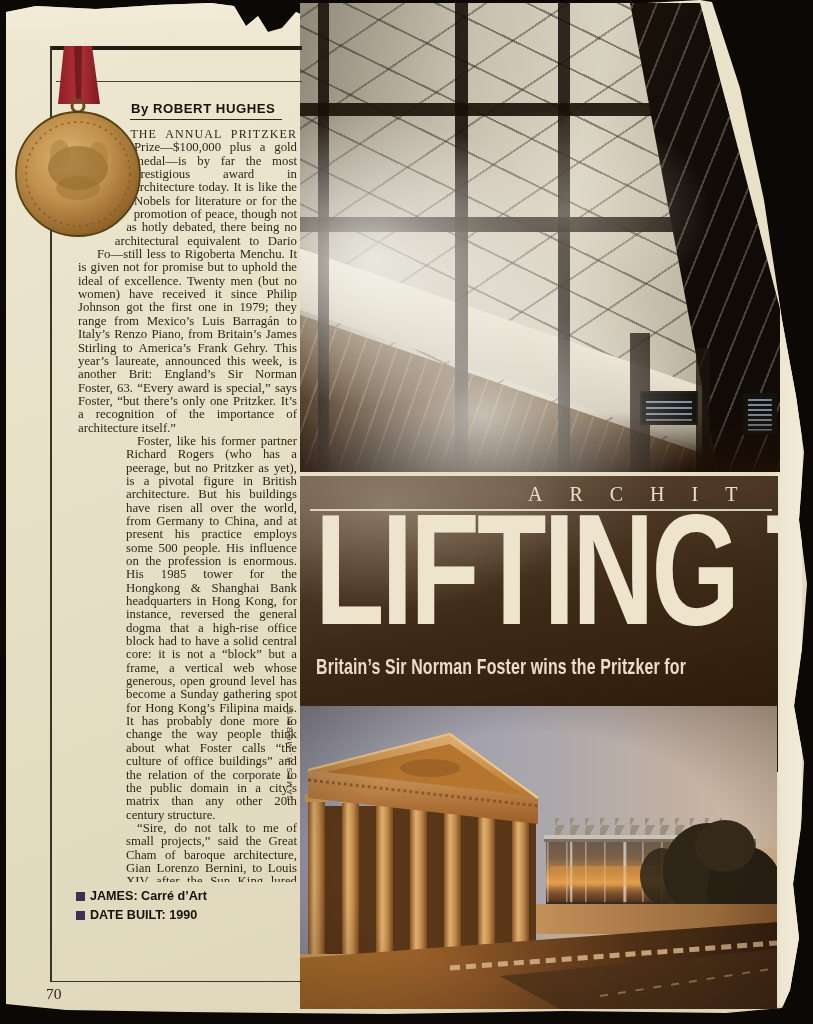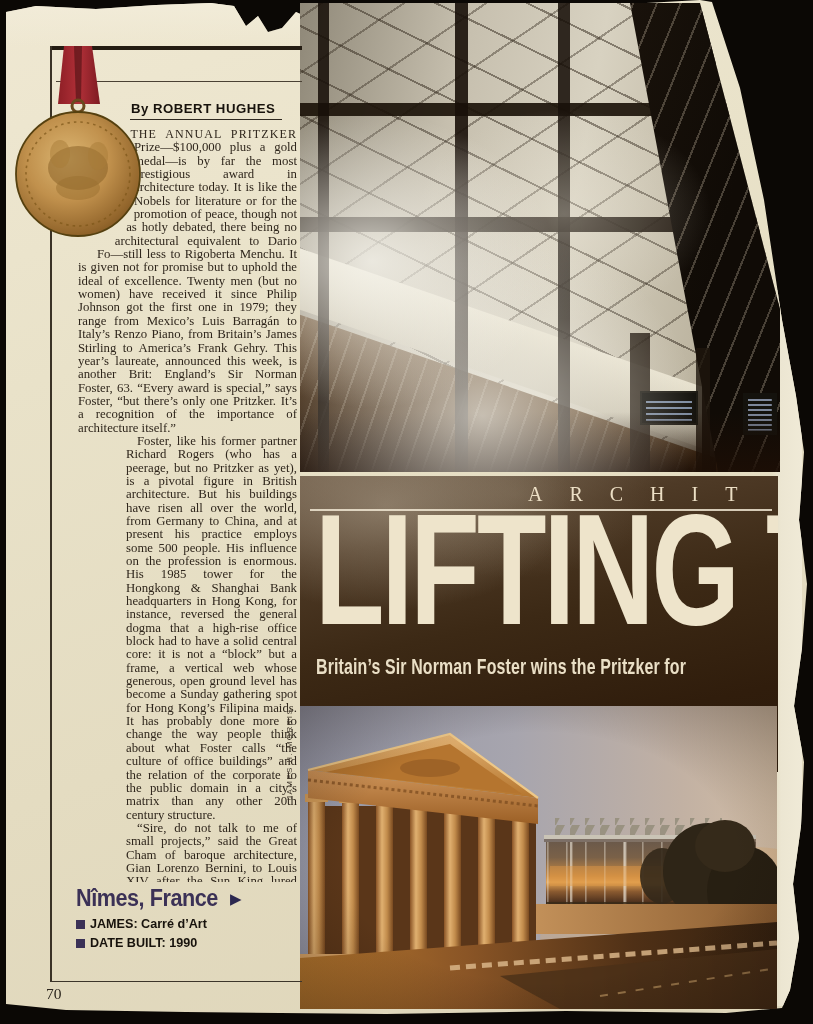--- a/index.html
+++ b/index.html
@@ -283,24 +283,20 @@
 
   <div id="article" class="abs">
     <div class="medal-float"></div>
     <p><span class="lead">THE ANNUAL PRITZKER</span> <span>Prize—$100,000 plus a gold medal—is by far the most prestigious award in architecture today. It is like the Nobels for literature or for the promotion of peace, though not as hotly debated, there being no architectural equivalent to Dario Fo—still less to Rigoberta Menchu. It is given not for promise but to uphold the ideal of excellence. Twenty men (but no women) have received it since Philip Johnson got the first one in 1979; they range from Mexico’s Luis Barragán to Italy’s Renzo Piano, from Britain’s James Stirling to America’s Frank Gehry. This year’s laureate, announced this week, is another Brit: England’s Sir Norman Foster, 63. “Every award is special,” says Foster, “but there’s only one Pritzker. It’s a recognition of the importance of architecture itself.”</span></p>
     <p class="ind">Foster, like his former partner Richard Rogers (who has a peerage, but no Pritzker as yet), is a pivotal figure in British architecture. But his buildings have risen all over the world, from Germany to China, and at present his practice employs some 500 people. His influence on the profession is enormous. His 1985 tower for the Hongkong &amp; Shanghai Bank headquarters in Hong Kong, for instance, reversed the general dogma that a high-rise office block had to have a solid central core: it is not a “block” but a frame, a vertical web whose generous, open ground level has become a Sunday gathering spot for Hong Kong’s Filipina maids. It has probably done more to change the way people think about what Foster calls “the culture of office buildings” and the relation of the corporate to the public domain in a city’s matrix than any other 20th century structure.</p>
     <p class="ind">“Sire, do not talk to me of small projects,” said the Great Cham of baroque architecture, Gian Lorenzo Bernini, to Louis XIV after the Sun King lured him to Paris. Foster is too much of a democrat to echo that sentiment, but it’s a fact that his imagination runs naturally on the epic scale and that, more surprisingly, large size doesn’t diminish the humanistic and spiritual qualities of his buildings.</p>
     <p class="ind">The most heartening and invigorating thing about Foster’s design sense is</p>
   </div>
 
   <div id="callout" class="abs">
-    <div id="loc-row">
-      <span id="loc-name">Nîmes, France</span>
-      <span id="loc-arrow">▶</span>
-    </div>
     <div class="fact-row">
       <span class="sq"></span>
       <span class="fact-text">JAMES: Carré d’Art</span>
     </div>
     <div class="fact-row">
       <span class="sq"></span>
       <span class="fact-text">DATE BUILT: 1990</span>
     </div>
   </div>
 

